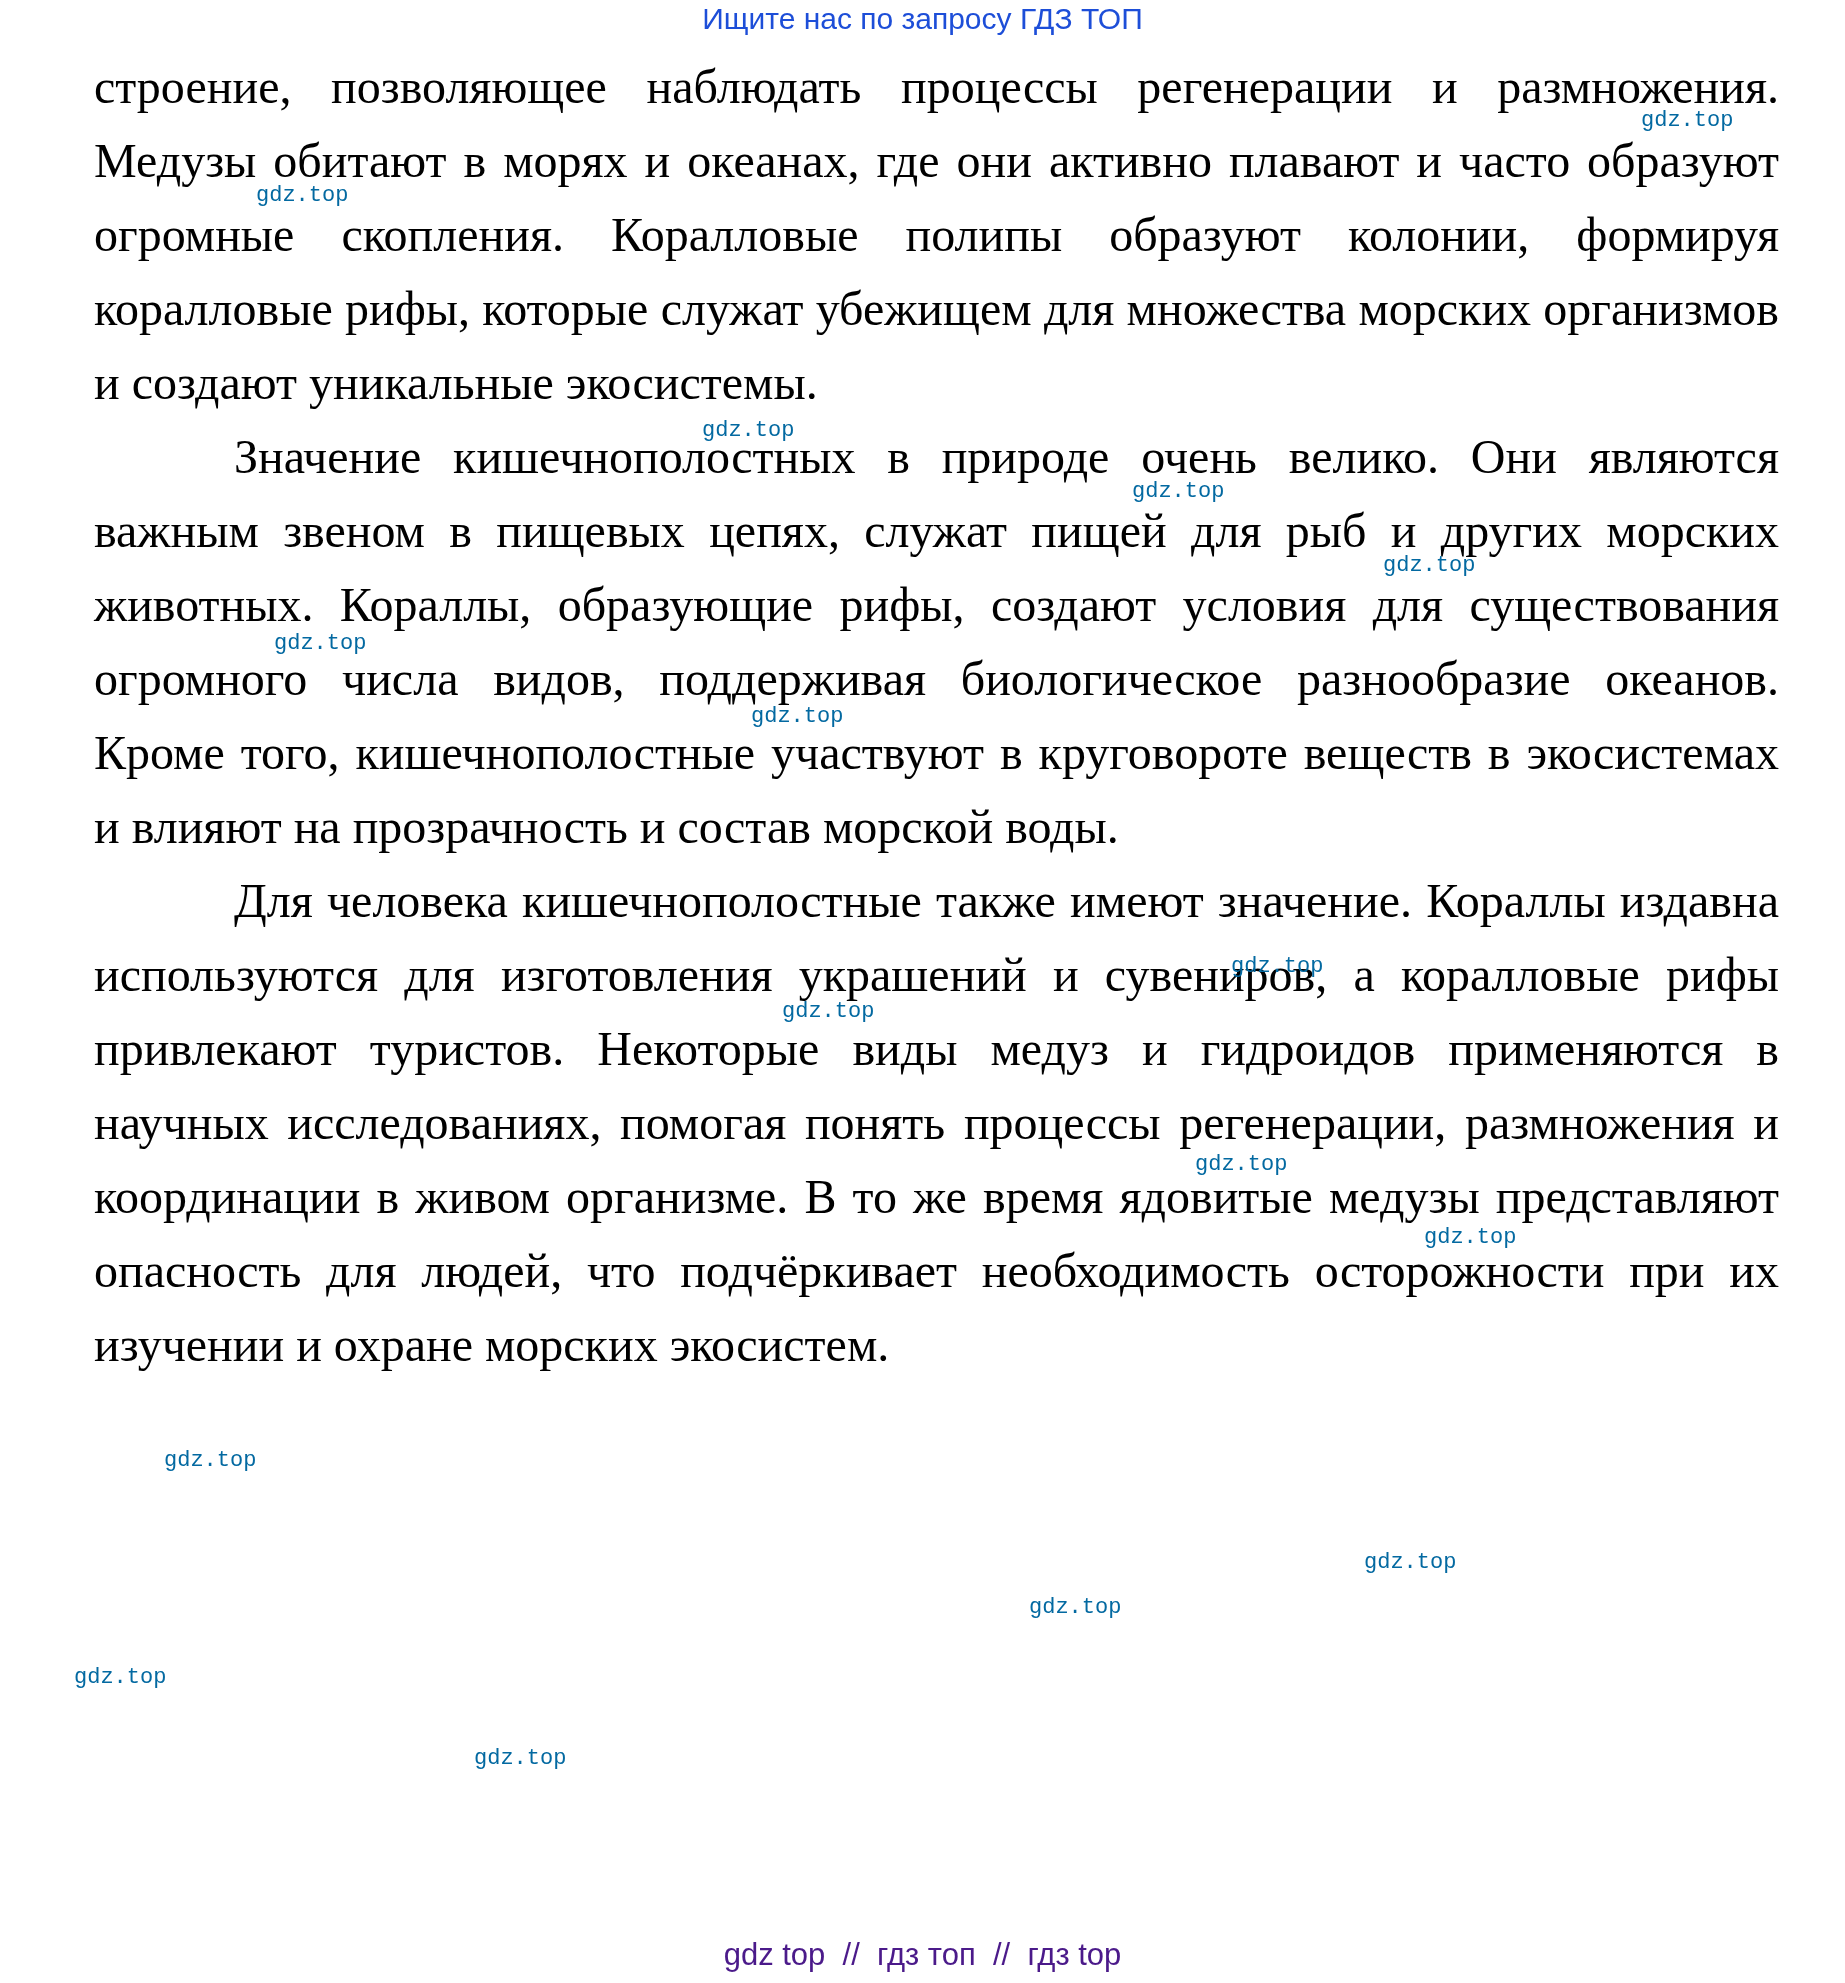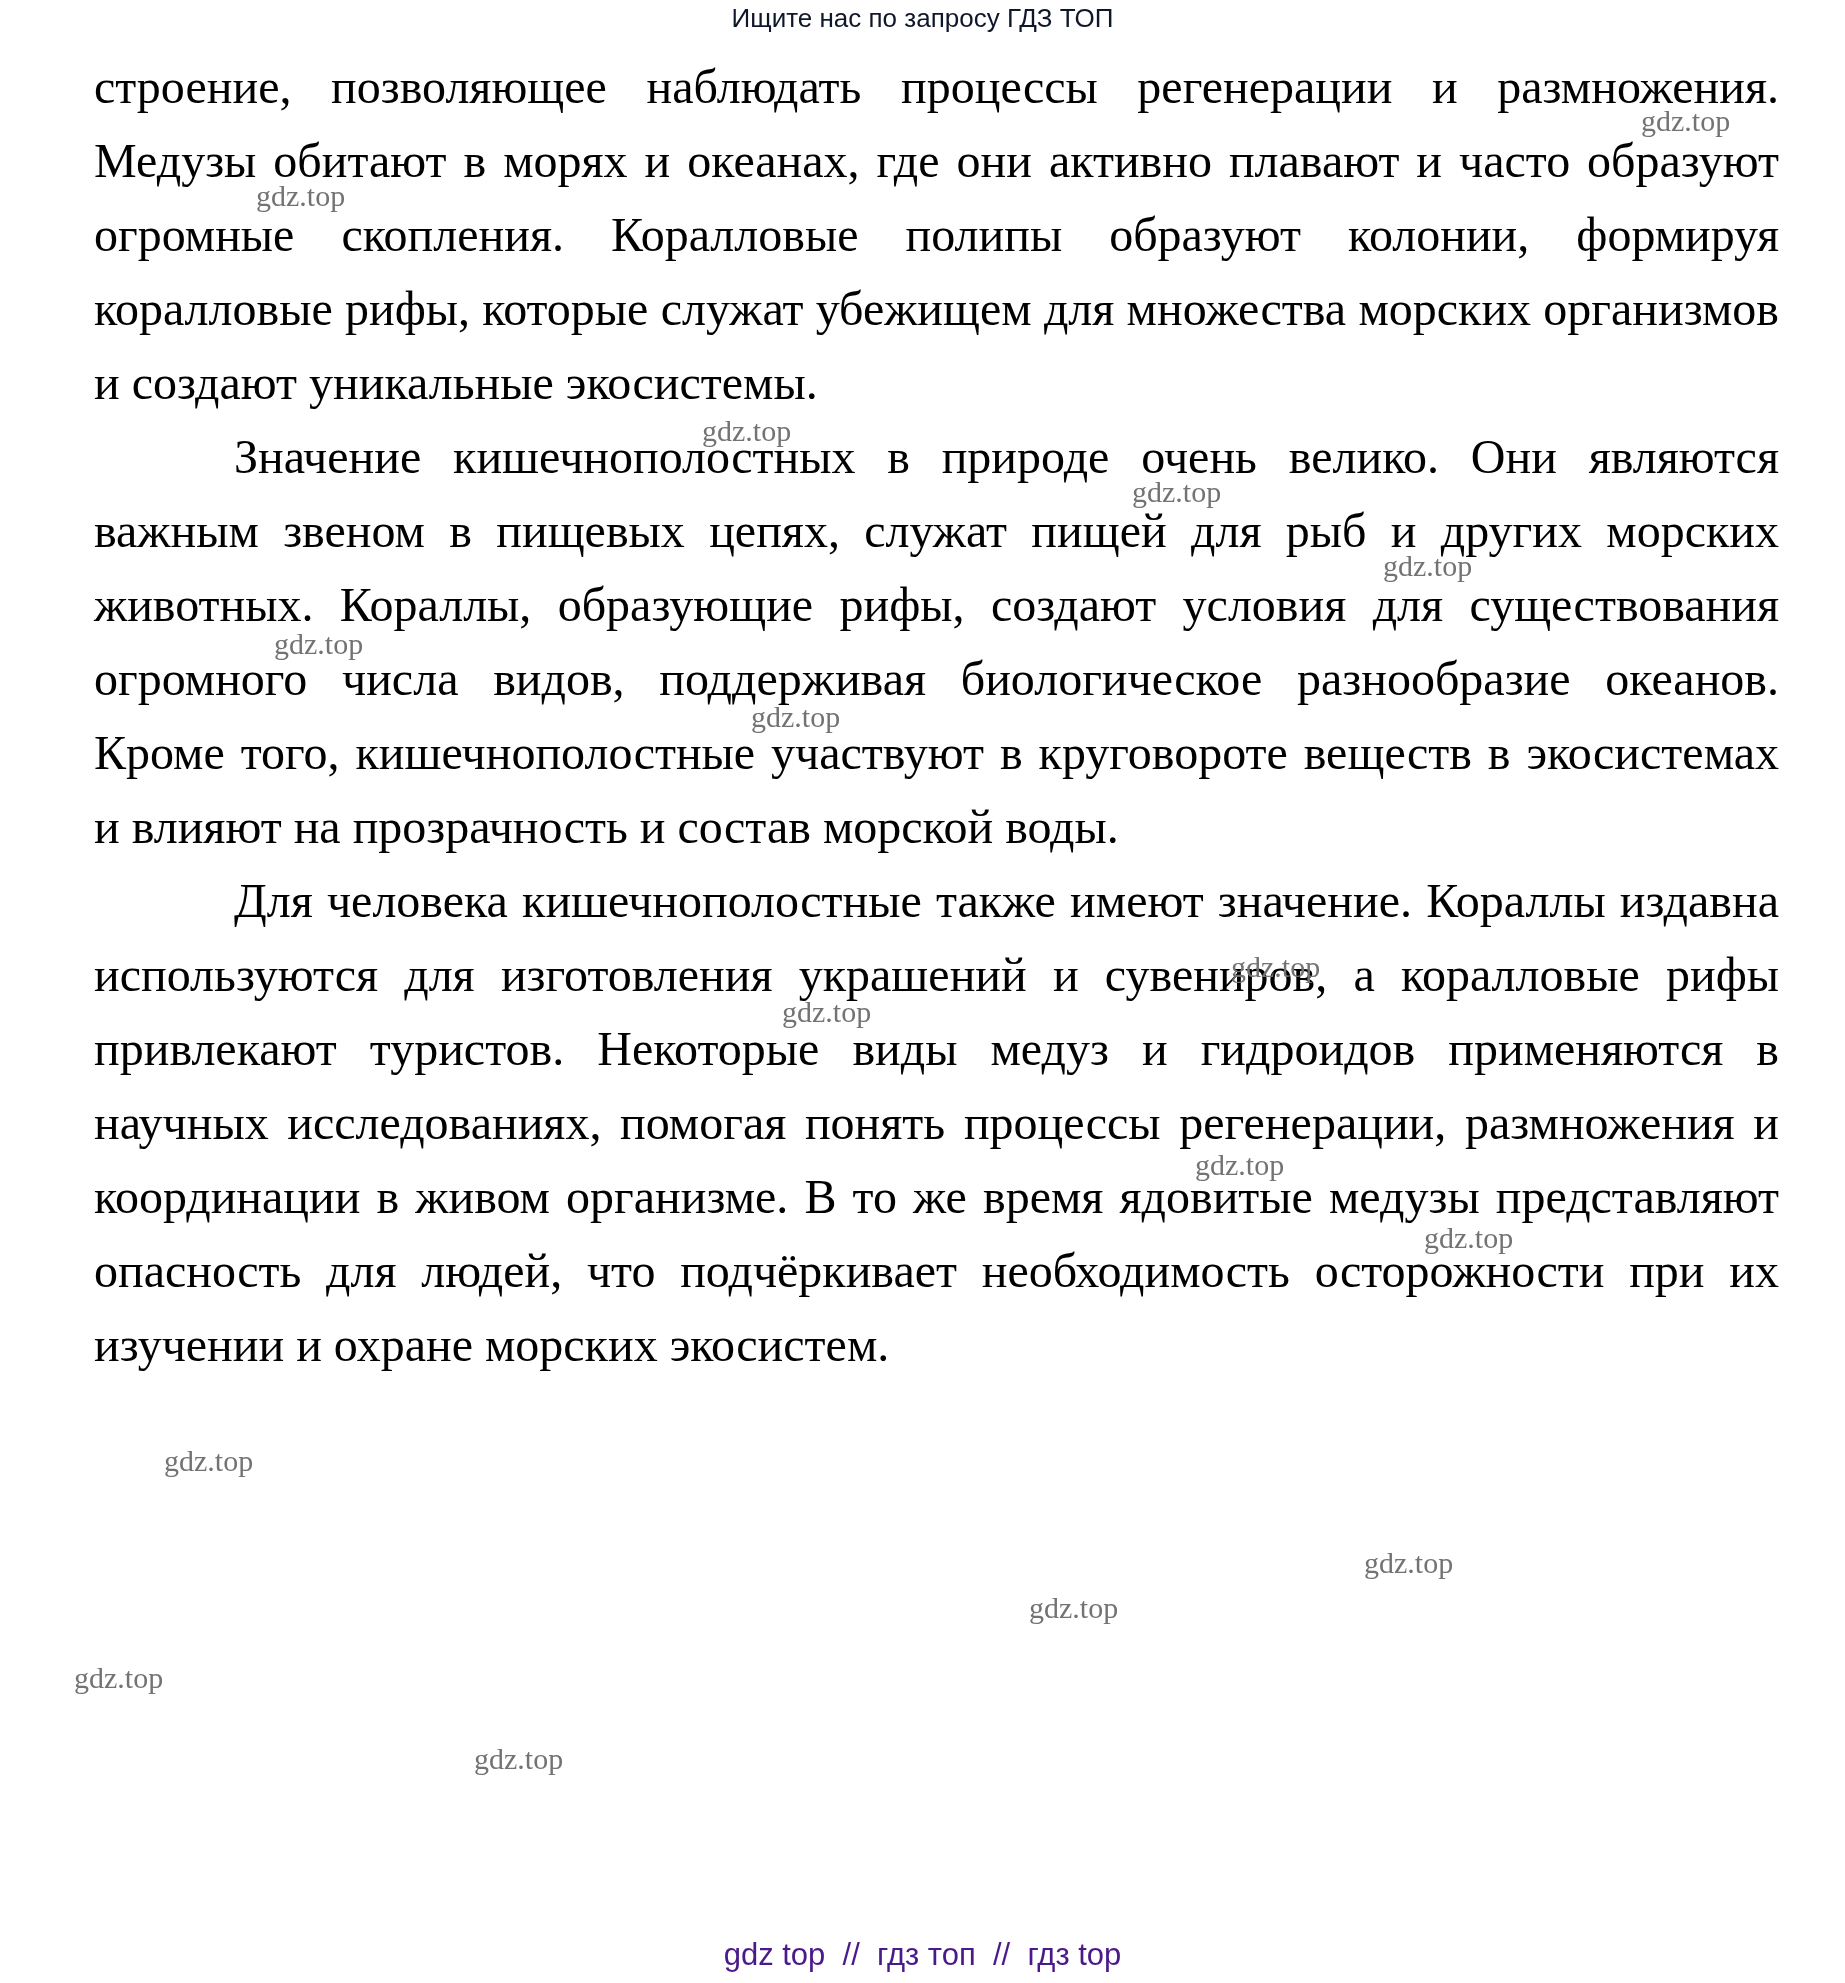--- a/index.html
+++ b/index.html
@@ -1,23 +1,23 @@
 <!DOCTYPE html>
 <html><head>
 <meta charset="utf-8">
 <style>
   html, body { margin:0; padding:0; background:#ffffff; }
   body { width:1845px; height:1983px; position:relative; overflow:hidden; }
   .header { position:absolute; top:0; left:0; width:1845px; text-align:center;
-    font-family:"Liberation Sans", sans-serif; font-size:26px; color:#0f172a; line-height:37px; }
+    font-family:"Liberation Sans", sans-serif; font-size:30px; color:#1d4ed8; line-height:37px; }
   .content { position:absolute; left:94px; top:50px; width:1685px;
     font-family:"Liberation Serif", serif; font-size:48px; line-height:74px; color:#000; }
   .para { margin:0; text-align:justify; text-align-last:left; }
   .para.indent { text-indent:140px; }
-  .wm { position:absolute; font-family:Liberation Serif, serif; font-size:30px; color:#737373; line-height:29px; }
+  .wm { position:absolute; font-family:Liberation Mono, monospace; font-size:22px; color:#0369a1; line-height:29px; }
   .footer { position:absolute; top:1937px; left:0; width:1845px; text-align:center;
     font-family:"Liberation Sans", sans-serif; font-size:31px; color:#4b1a8a; }
 </style>
 </head>
 <body>
 
 <div class="header">Ищите нас по запросу ГДЗ ТОП</div>
 
 <div class="content">
   <p class="para">строение, позволяющее наблюдать процессы регенерации и размножения. Медузы обитают в морях и океанах, где они активно плавают и часто образуют огромные скопления. Коралловые полипы образуют колонии, формируя коралловые рифы, которые служат убежищем для множества морских организмов и создают уникальные экосистемы.</p>

